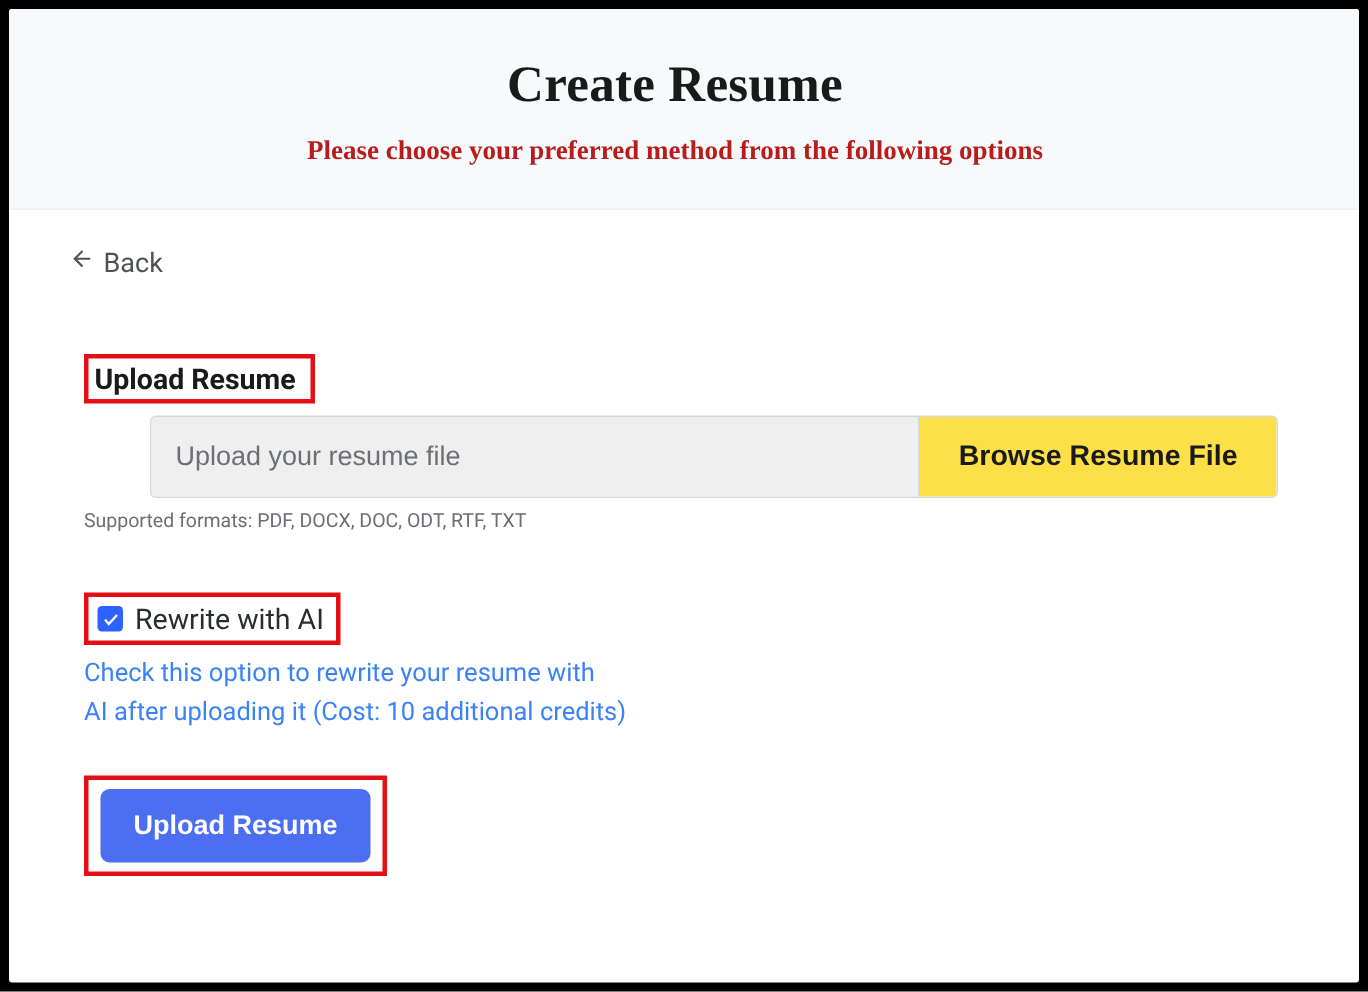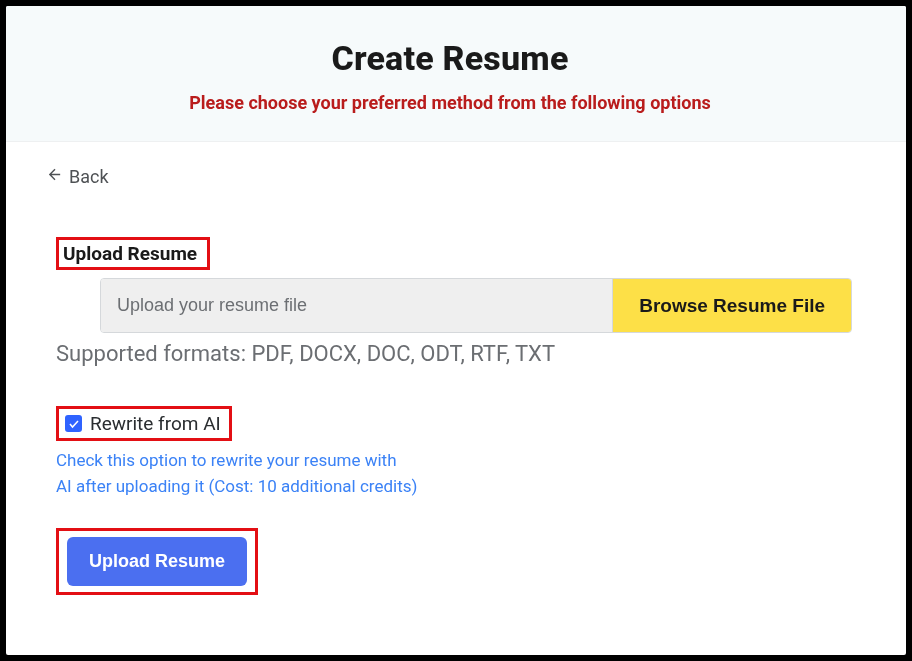--- a/index.html
+++ b/index.html
@@ -16,20 +16,21 @@
       width: 900px;
       height: 649px;
       border-radius: 2px;
       overflow: hidden;
     }
     .header {
       background: #f6fafb;
       padding: 32px 20px 28px 8px;
       text-align: center;
       border-bottom: 1px solid #eef0f1;
+      font-family: Liberation Serif, serif;
     }
     .header h1 {
       font-size: 34px;
       font-weight: 800;
       color: #1a1a1a;
       margin-bottom: 14px;
       letter-spacing: 0.2px;
     }
     .header p {
       font-size: 18px;
@@ -83,21 +84,21 @@
       background: #fde047;
       border: none;
       border-left: 1px solid #d5d8db;
       padding: 0 26px;
       font-size: 19px;
       font-weight: 700;
       color: #1a1a1a;
       cursor: pointer;
     }
     .hint {
-      font-size: 22px;
+      font-size: 13px;
       color: #6b6e72;
       margin-bottom: 40px;
     }
     .checkbox-wrap {
       display: inline-flex;
       align-items: center;
       border: 3px solid #e30f14;
       padding: 3px 8px 3px 6px;
       gap: 8px;
       margin-bottom: 6px;
@@ -171,21 +172,21 @@
       </div>
 
       <div class="hint">Supported formats: PDF, DOCX, DOC, ODT, RTF, TXT</div>
 
       <div class="checkbox-wrap">
         <span class="cb">
           <svg viewBox="0 0 24 24">
               <polyline points="4 12 9 18 20 6"></polyline>
             </svg>
         </span>
-        <span class="checkbox-label">Rewrite from AI</span>
+        <span class="checkbox-label">Rewrite with AI</span>
       </div>
 
       <div class="cb-desc">
         <span>Check this option to rewrite your resume with</span><br>
         <span>AI after uploading it (Cost: 10 additional credits)</span>
       </div>
 
       <div class="submit-wrap">
         <button class="submit-btn">Upload Resume</button>
       </div>

